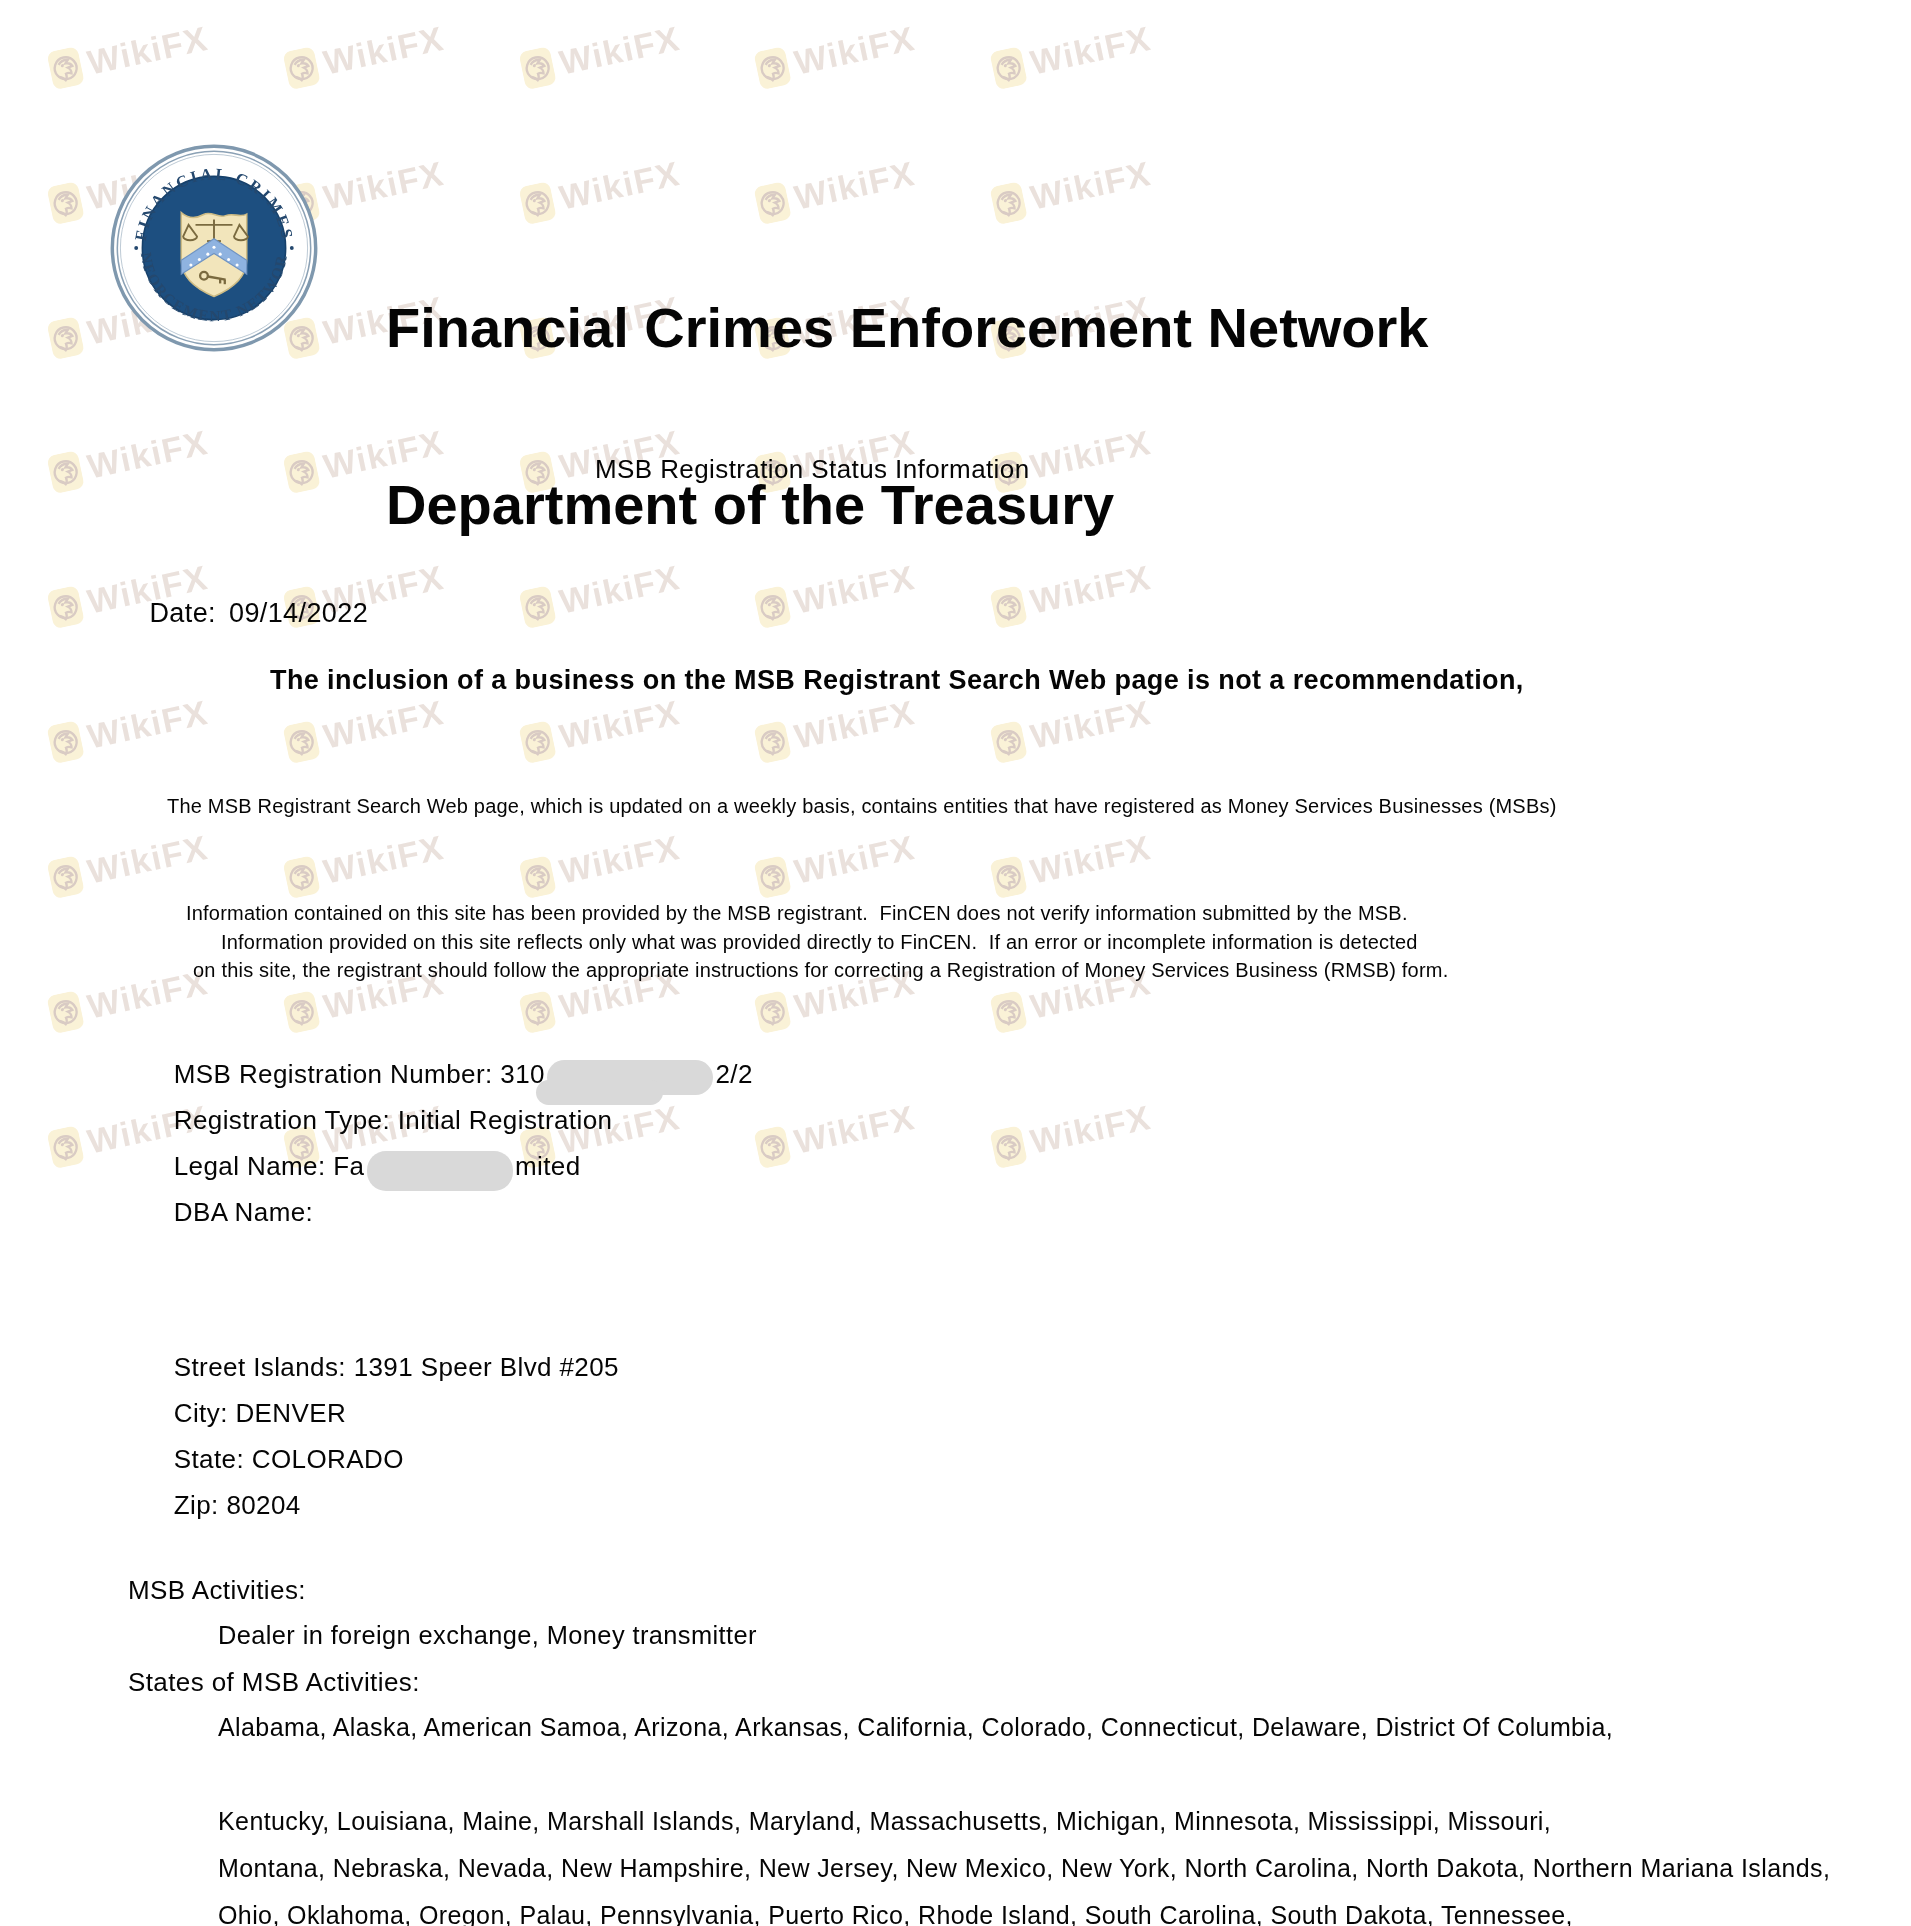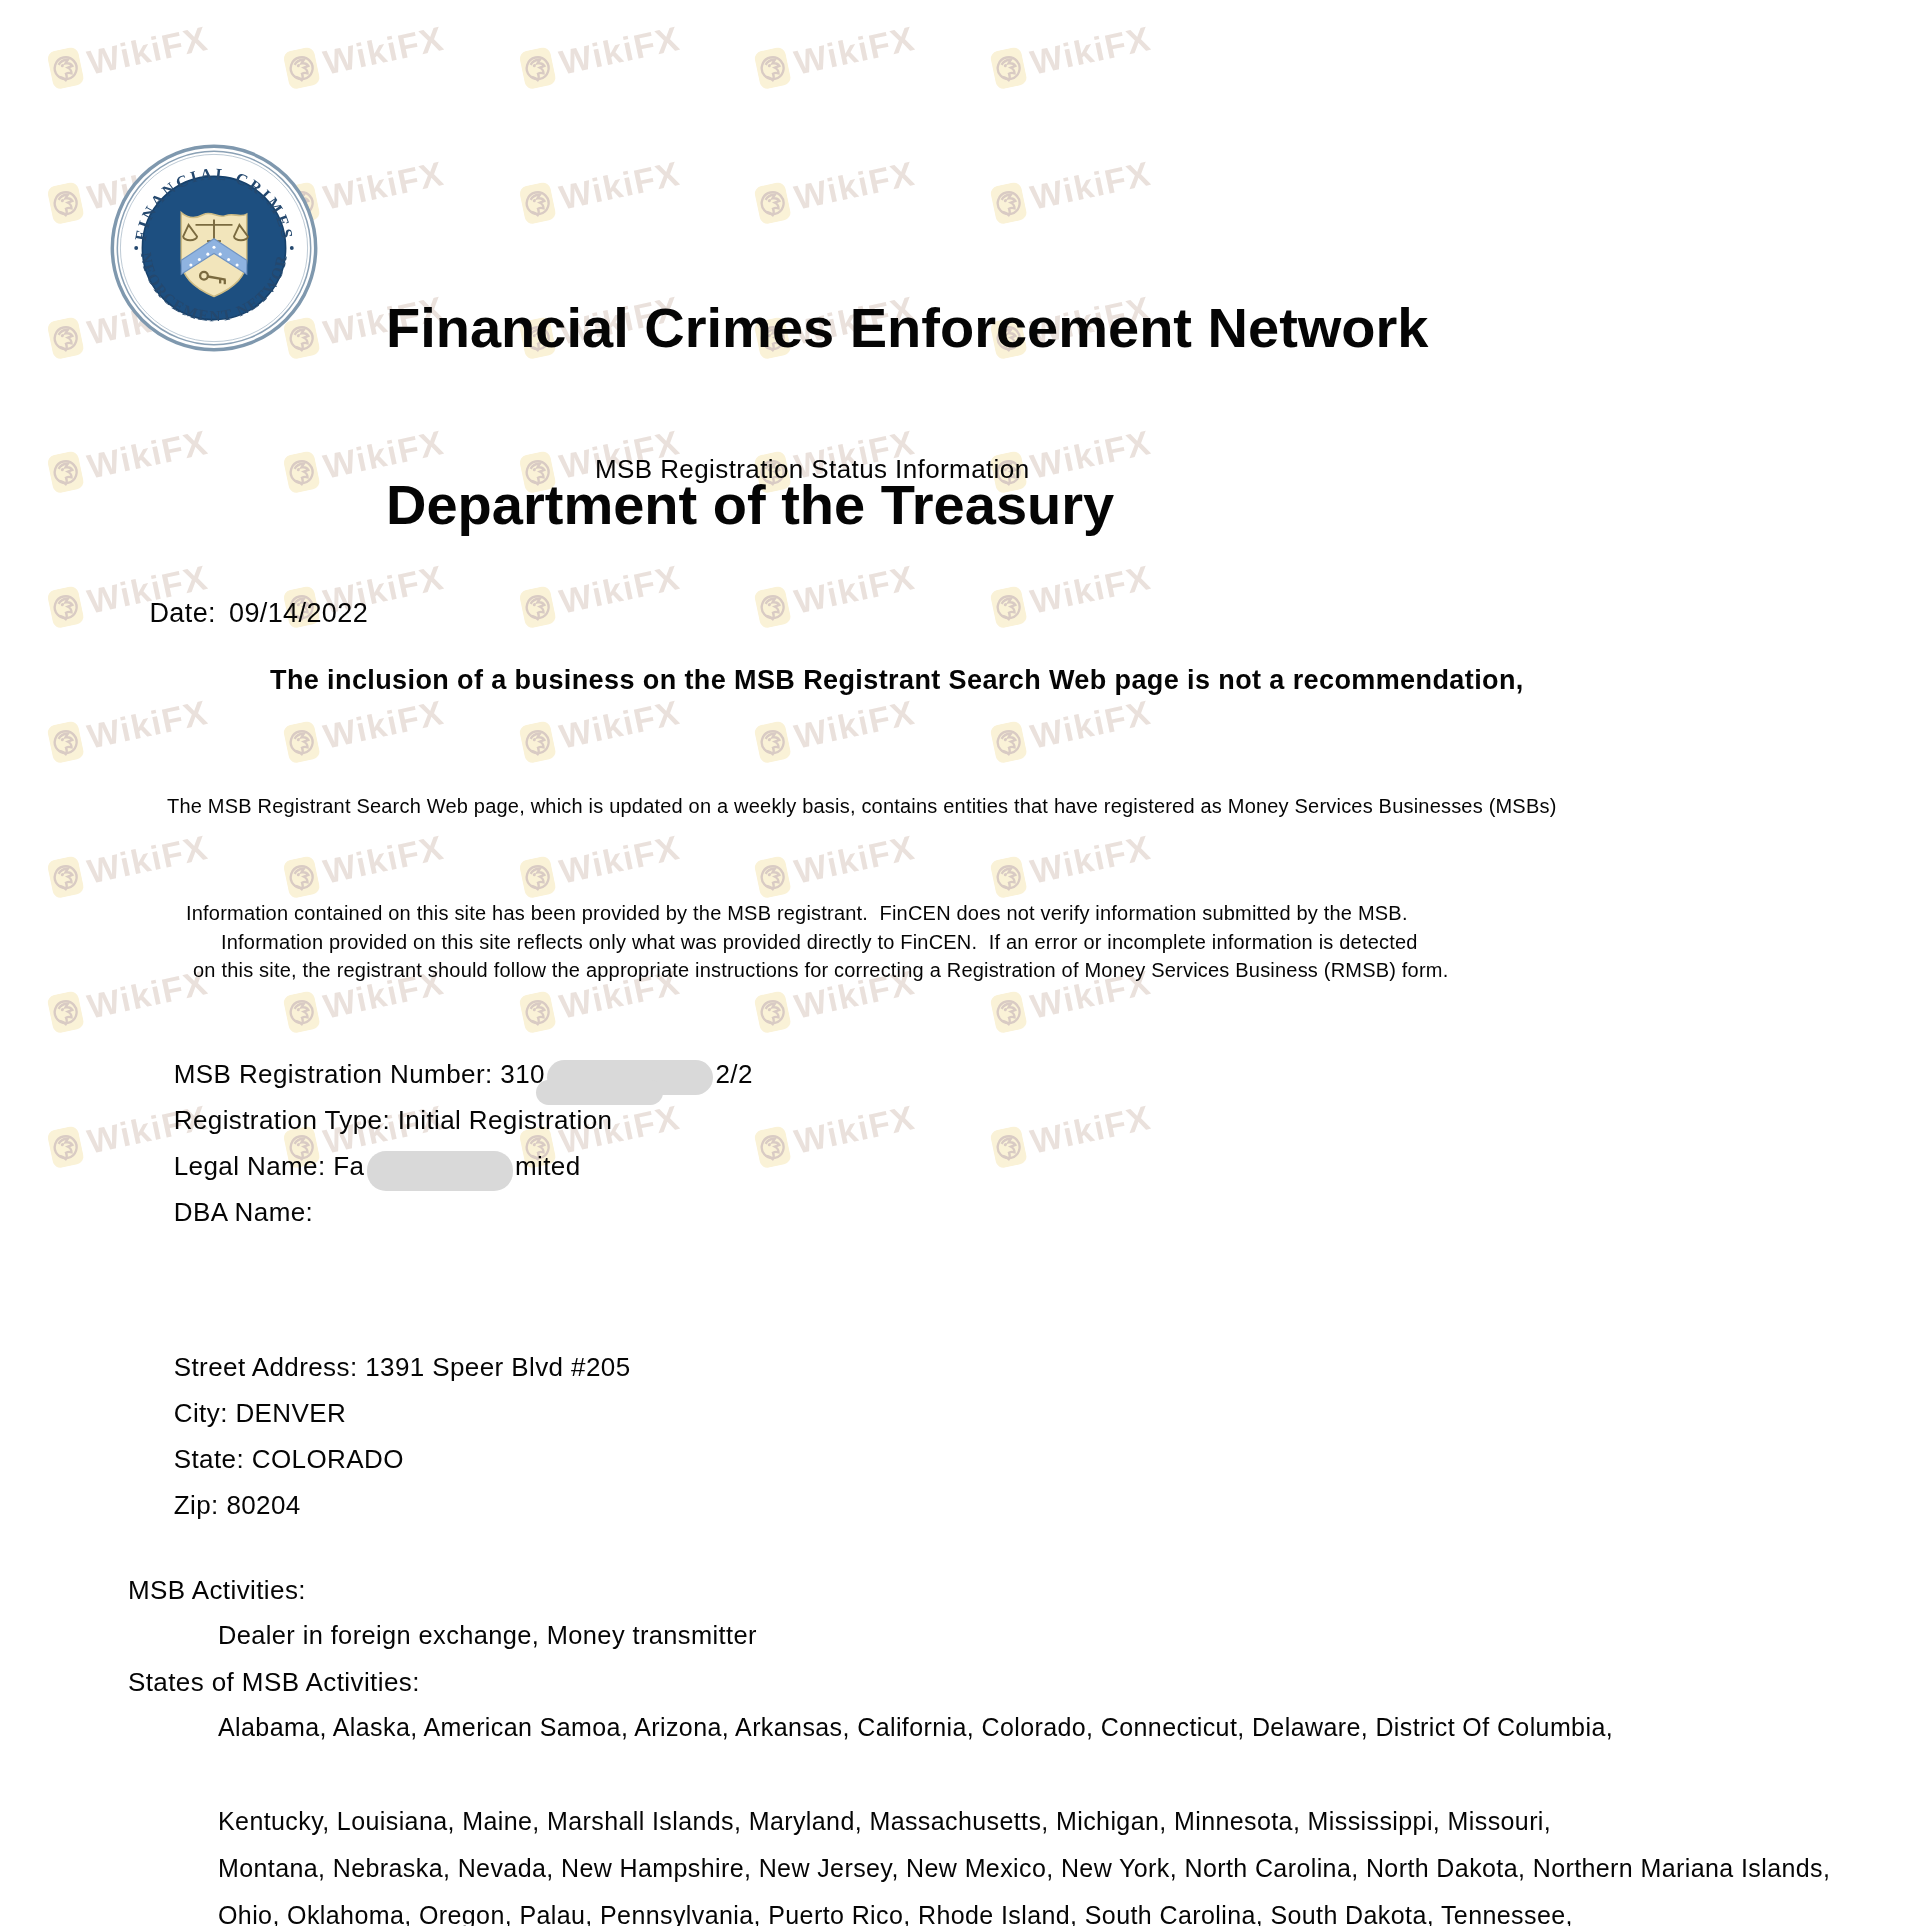--- a/index.html
+++ b/index.html
@@ -611,21 +611,21 @@
       <span class="lab">Registration Type:</span><span>Initial Registration</span>
     </div>
     <div class="line body-l" style="left:102px;top:1120px;">
       <span class="lab">Legal Name:</span><span>Fa</span><span class="redact r-legal"></span><span>mited</span>
     </div>
     <div class="line body-l" style="left:102px;top:1166px;">
       <span class="lab">DBA Name:</span><span></span>
     </div>
 
     <div class="line body-l" style="left:102px;top:1321px;">
-      <span class="lab">Street Address:</span><span>1391 Speer Blvd #205</span>
+      <span class="lab">Street Islands:</span><span>1391 Speer Blvd #205</span>
     </div>
     <div class="line body-l" style="left:102px;top:1367px;">
       <span class="lab">City:</span><span>DENVER</span>
     </div>
     <div class="line body-l" style="left:102px;top:1413px;">
       <span class="lab">State:</span><span>COLORADO</span>
     </div>
     <div class="line body-l" style="left:102px;top:1459px;">
       <span class="lab">Zip:</span><span>80204</span>
     </div>

